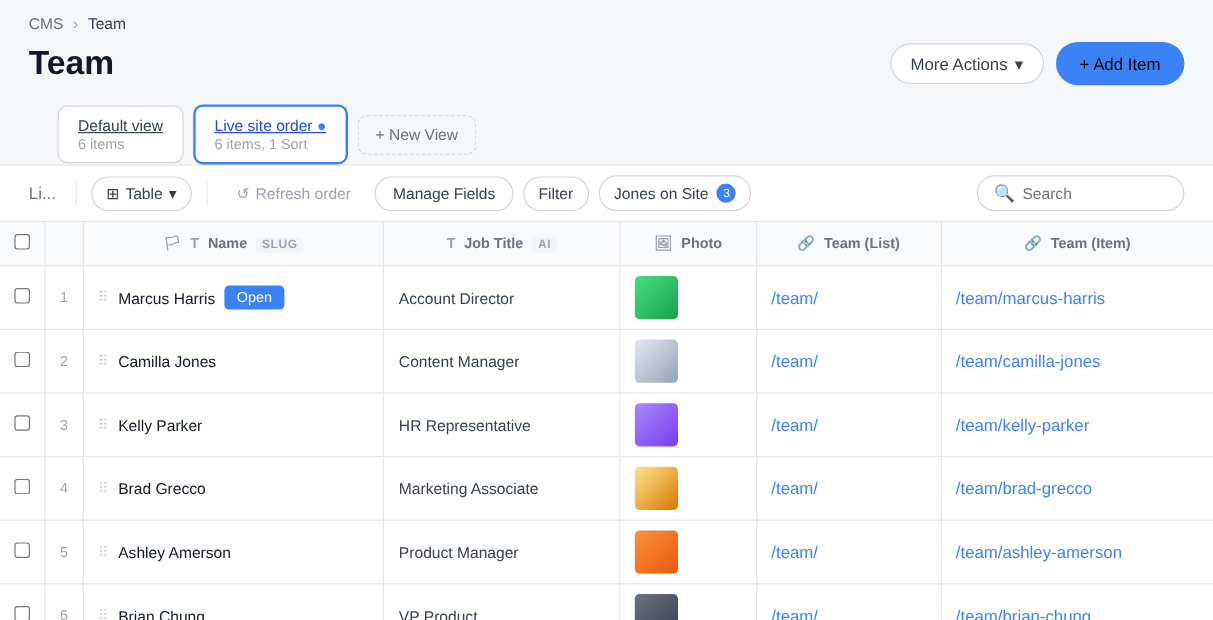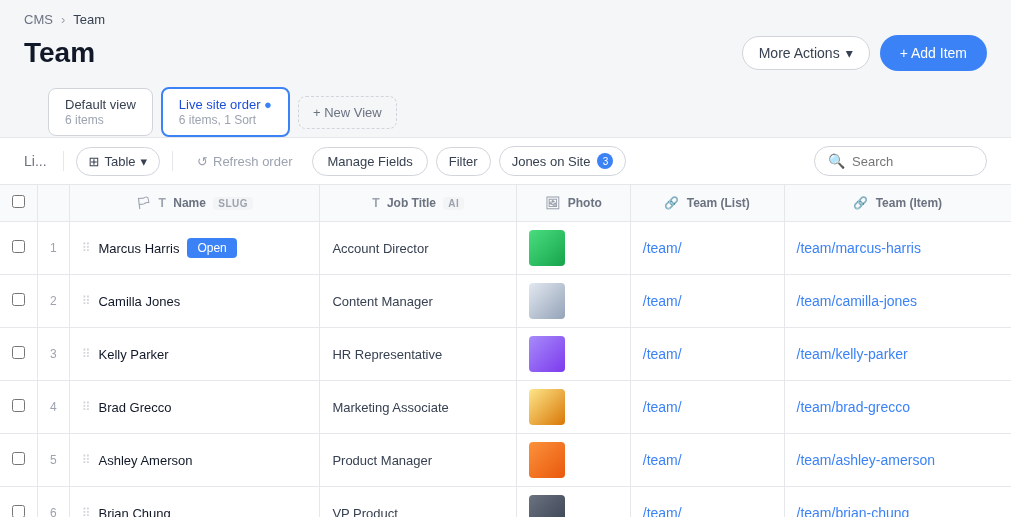--- a/index.html
+++ b/index.html
@@ -6,25 +6,25 @@
     body { font-family: -apple-system, BlinkMacSystemFont, 'Segoe UI', sans-serif; background: #f5f6f8; color: #2d3748; font-size: 14px; }
 
     .top-bar { background: #f5f6f8; padding: 12px 24px 0; }
     .breadcrumb { display: flex; align-items: flex-start; gap: 8px; font-size: 13px; color: #6b7280; margin-bottom: 8px; }
     .breadcrumb-sep { color: #9ca3af; }
     .breadcrumb-current { color: #374151; font-weight: 500; }
     .page-header { display: flex; align-items: center; justify-content: space-between; margin-bottom: 16px; }
     .page-title { font-size: 28px; font-weight: 700; color: #111827; }
     .header-actions { display: flex; gap: 10px; align-items: center; }
     .btn-more-actions { background: #fff; border: 1px solid #d1d5db; border-radius: 20px; padding: 8px 16px; font-size: 14px; cursor: pointer; display: flex; align-items: center; gap: 6px; color: #374151; font-weight: 500; }
-    .btn-add-item-main { background: #3b82f6; color: #ffffff; border: none; border-radius: 20px; padding: 10px 20px; font-size: 14px; cursor: pointer; display: flex; align-items: flex-end; gap: 6px; font-weight: 500; }
+    .btn-add-item-main { background: #3b82f6; color: #000000; border: none; border-radius: 20px; padding: 10px 20px; font-size: 14px; cursor: pointer; display: flex; align-items: flex-end; gap: 6px; font-weight: 500; }
 
     .views-bar { display: flex; align-items: center; gap: 8px; padding: 0 24px 0; margin-bottom: 0; }
     .view-tab { background: #fff; border: 1px solid #d1d5db; border-radius: 8px; padding: 8px 16px; cursor: pointer; font-size: 13px; }
-    .view-tab .view-name { font-weight: 500; color: #374151; }
+    .view-tab .view-name { font-weight: 500; color: #374151; text-decoration: underline; }
     .view-tab .view-meta { font-size: 12px; color: #9ca3af; margin-top: 1px; }
     .view-tab.active { border: 2px solid #3b82f6; background: #fff; }
     .view-tab.active .view-name { color: #1d4ed8; }
     .new-view-btn { display: flex; align-items: center; gap: 4px; padding: 8px 14px; border: 1px dashed #d1d5db; border-radius: 8px; background: transparent; cursor: pointer; color: #6b7280; font-size: 13px; }
 
     .toolbar { background: #fff; border-top: 1px solid #e5e7eb; border-bottom: 1px solid #e5e7eb; padding: 8px 24px; display: flex; align-items: center; gap: 8px; }
     .toolbar-label { font-size: 14px; color: #6b7280; font-weight: 500; margin-right: 4px; }
     .toolbar-btn { display: flex; align-items: center; gap: 5px; padding: 6px 12px; border: 1px solid #d1d5db; border-radius: 16px; background: #fff; cursor: pointer; font-size: 13px; color: #374151; font-weight: 500; }
     .toolbar-btn.text-only { border: none; background: transparent; color: #9ca3af; }
     .toolbar-btn .badge { background: #3b82f6; color: #fff; border-radius: 50%; width: 16px; height: 16px; font-size: 10px; display: flex; align-items: center; justify-content: center; margin-left: 2px; }

